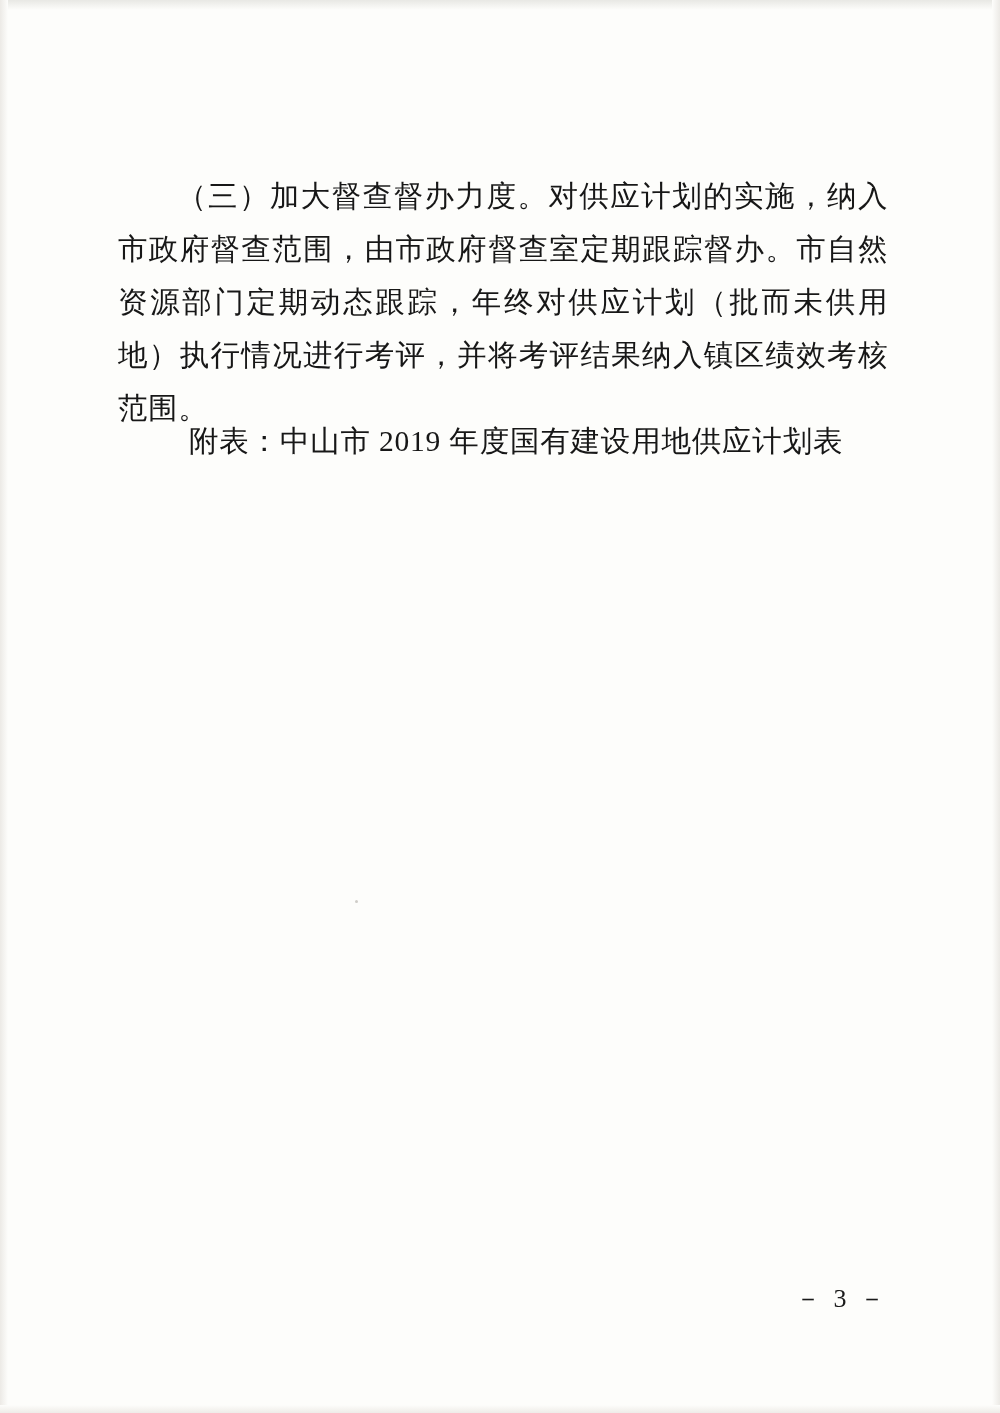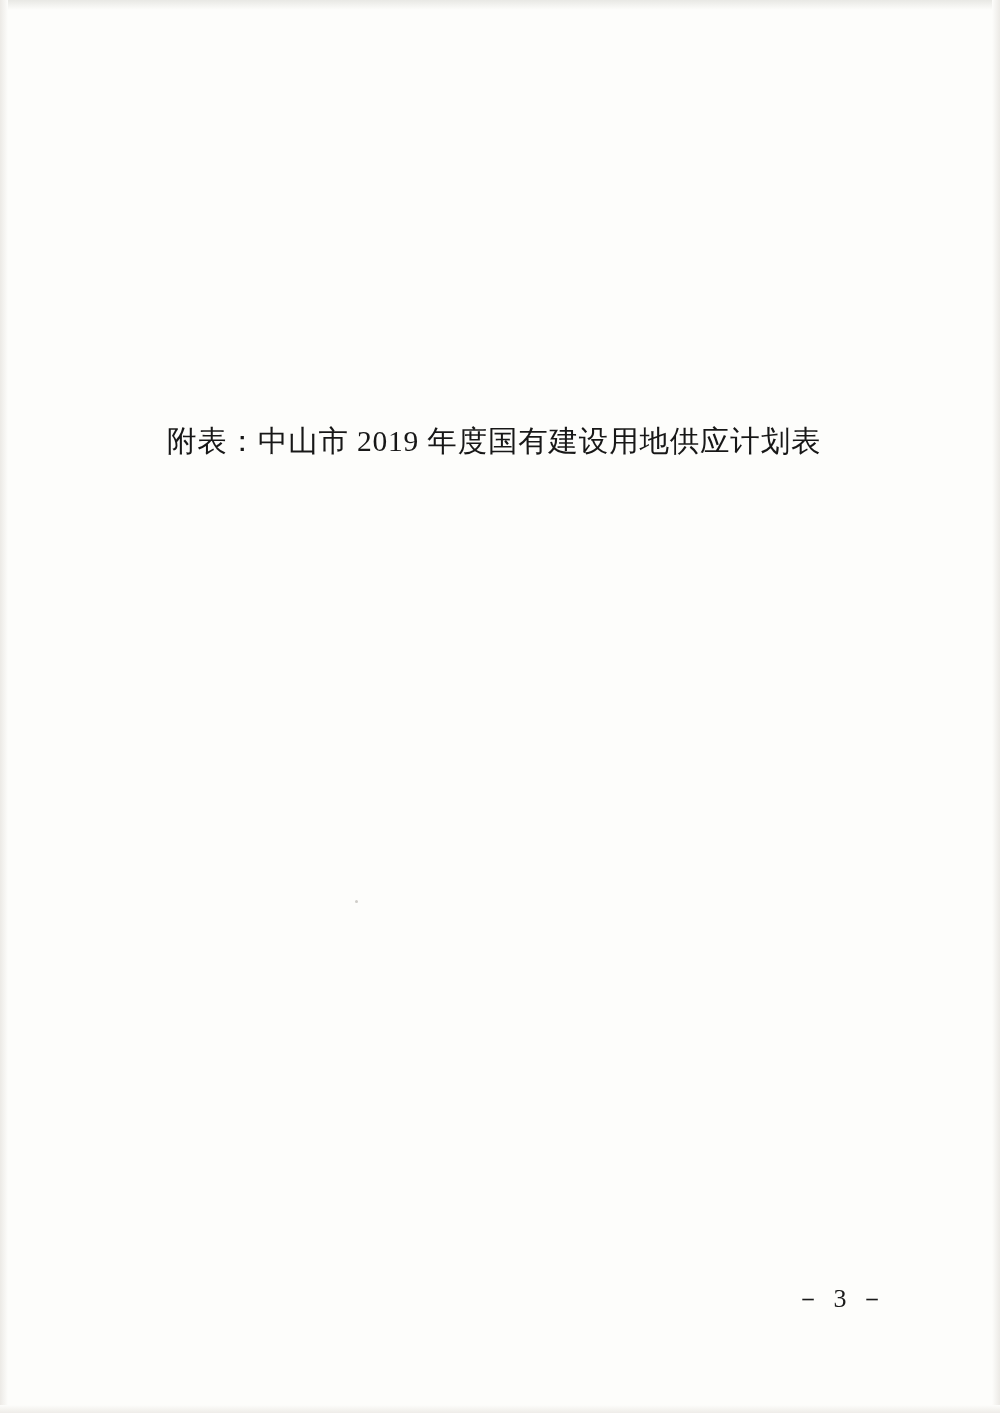--- a/index.html
+++ b/index.html
@@ -53,21 +53,21 @@
     text-align: justify;
     text-justify: inter-ideograph;
     color: #171717;
   }
   .para {
     margin: 0;
     text-indent: 2em;
   }
   .attachment-line {
     position: absolute;
-    left: 108px;
+    left: 130px;
     top: 415px;
     width: 790px;
     font-size: 29.5px;
     line-height: 53px;
     letter-spacing: 0.8px;
     text-indent: 2em;
     color: #171717;
   }
   .page-number {
     position: absolute;
@@ -87,19 +87,22 @@
 </style>
 </head>
 <body>
 
 <div class="page">
   <div class="scan-edge-top"></div>
   <div class="scan-edge-left"></div>
   <div class="scan-edge-right"></div>
   <div class="scan-edge-bottom"></div>
 
+  <div class="body-text">
+    <p class="para">（三）加大督查督办力度。对供应计划的实施，纳入市政府督查范围，由市政府督查室定期跟踪督办。市自然资源部门定期动态跟踪，年终对供应计划（批而未供用地）执行情况进行考评，并将考评结果纳入镇区绩效考核范围。</p>
+  </div>
 
   <div class="attachment-line">附表：中山市 2019 年度国有建设用地供应计划表</div>
 
   <div class="speck" style="left:355px; top:900px;"></div>
 
   <div class="page-number">－ 3 －</div>
 </div>
 
 </body></html>

